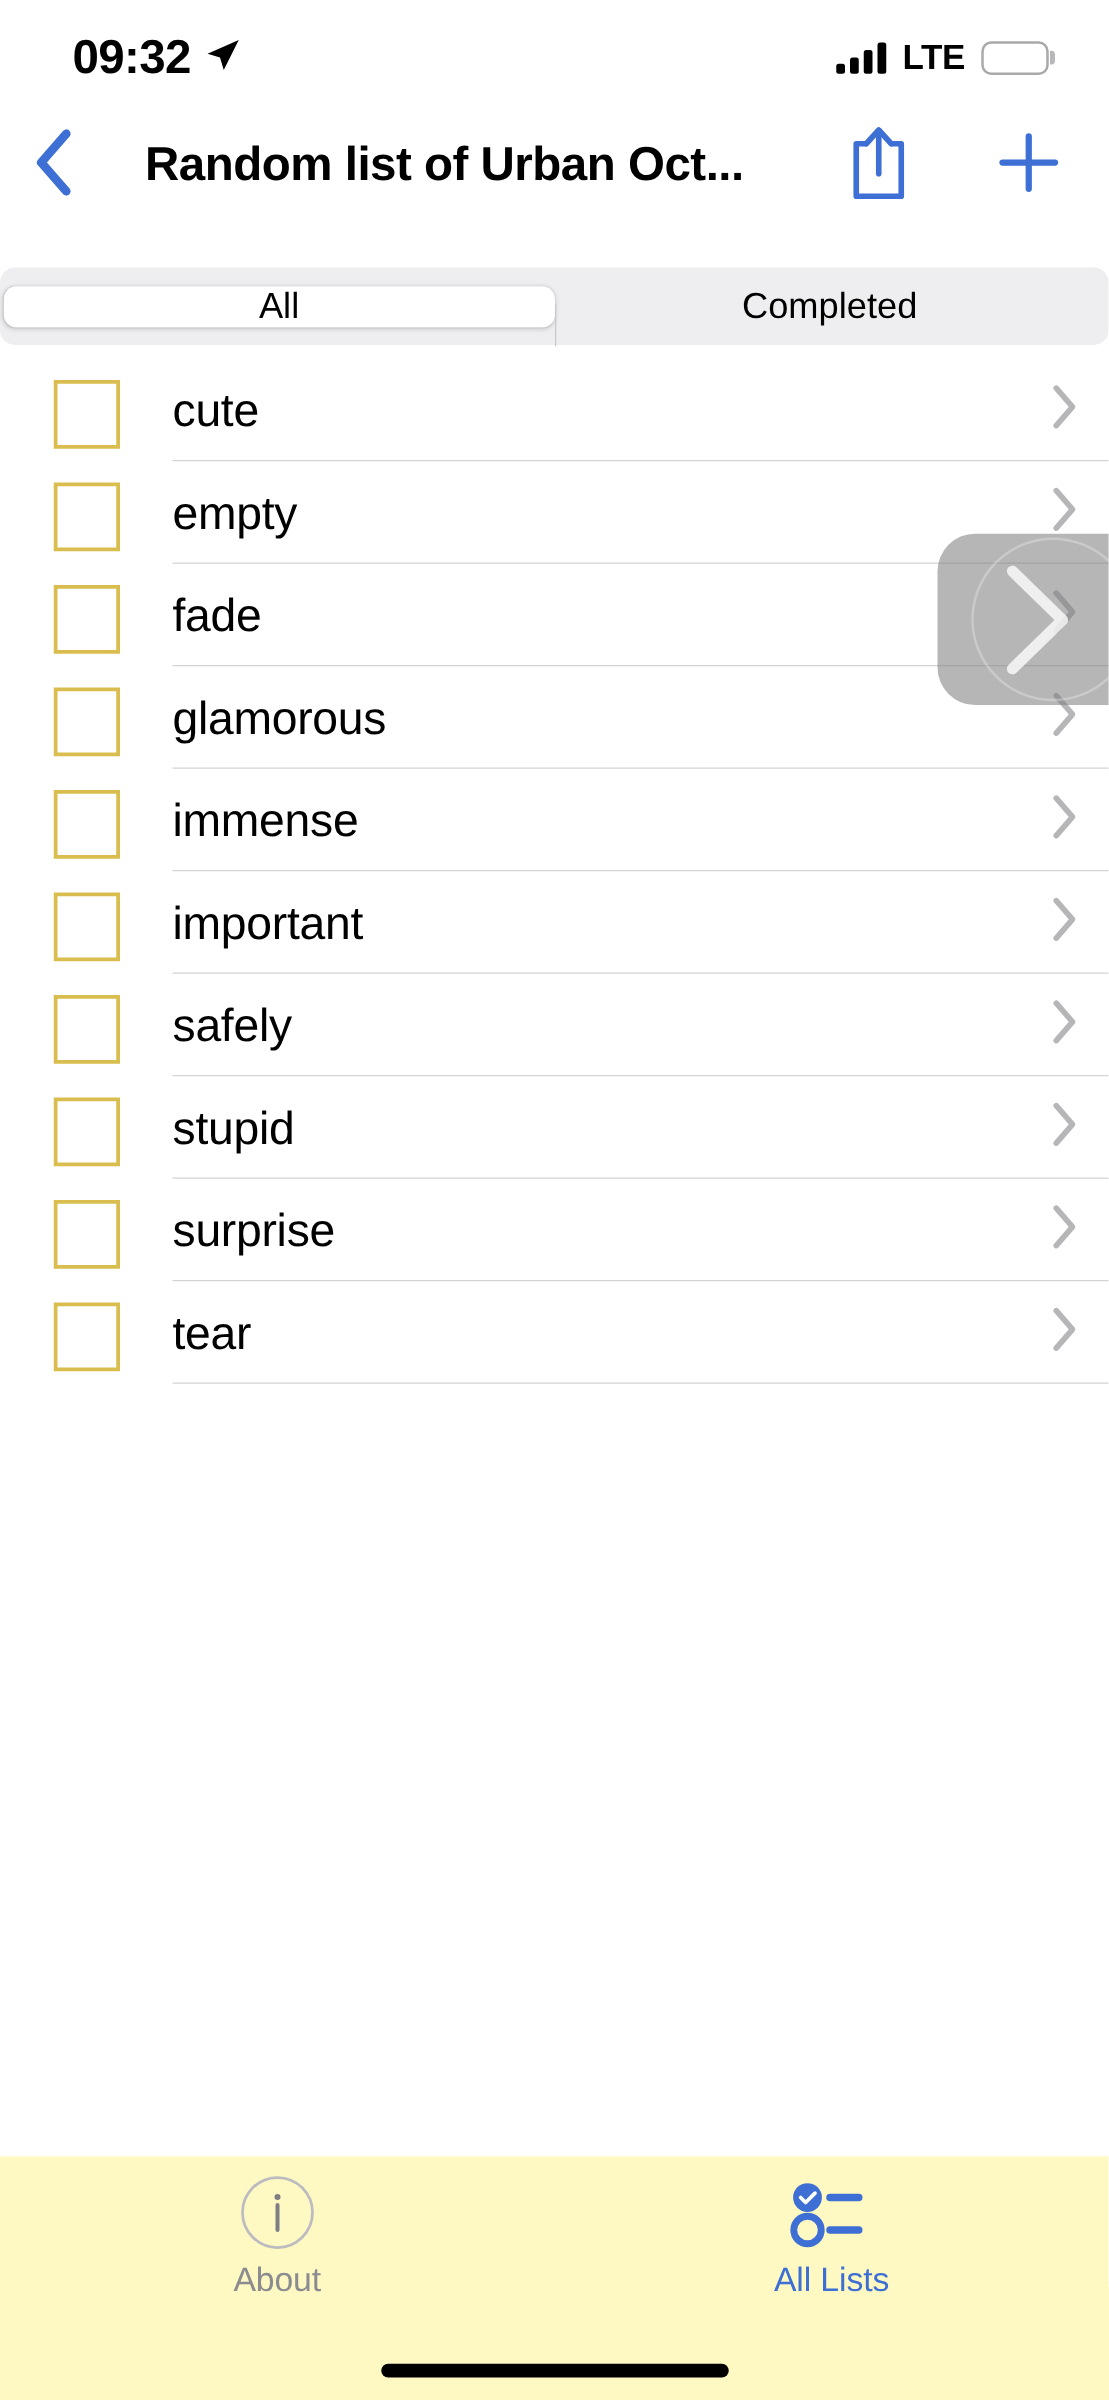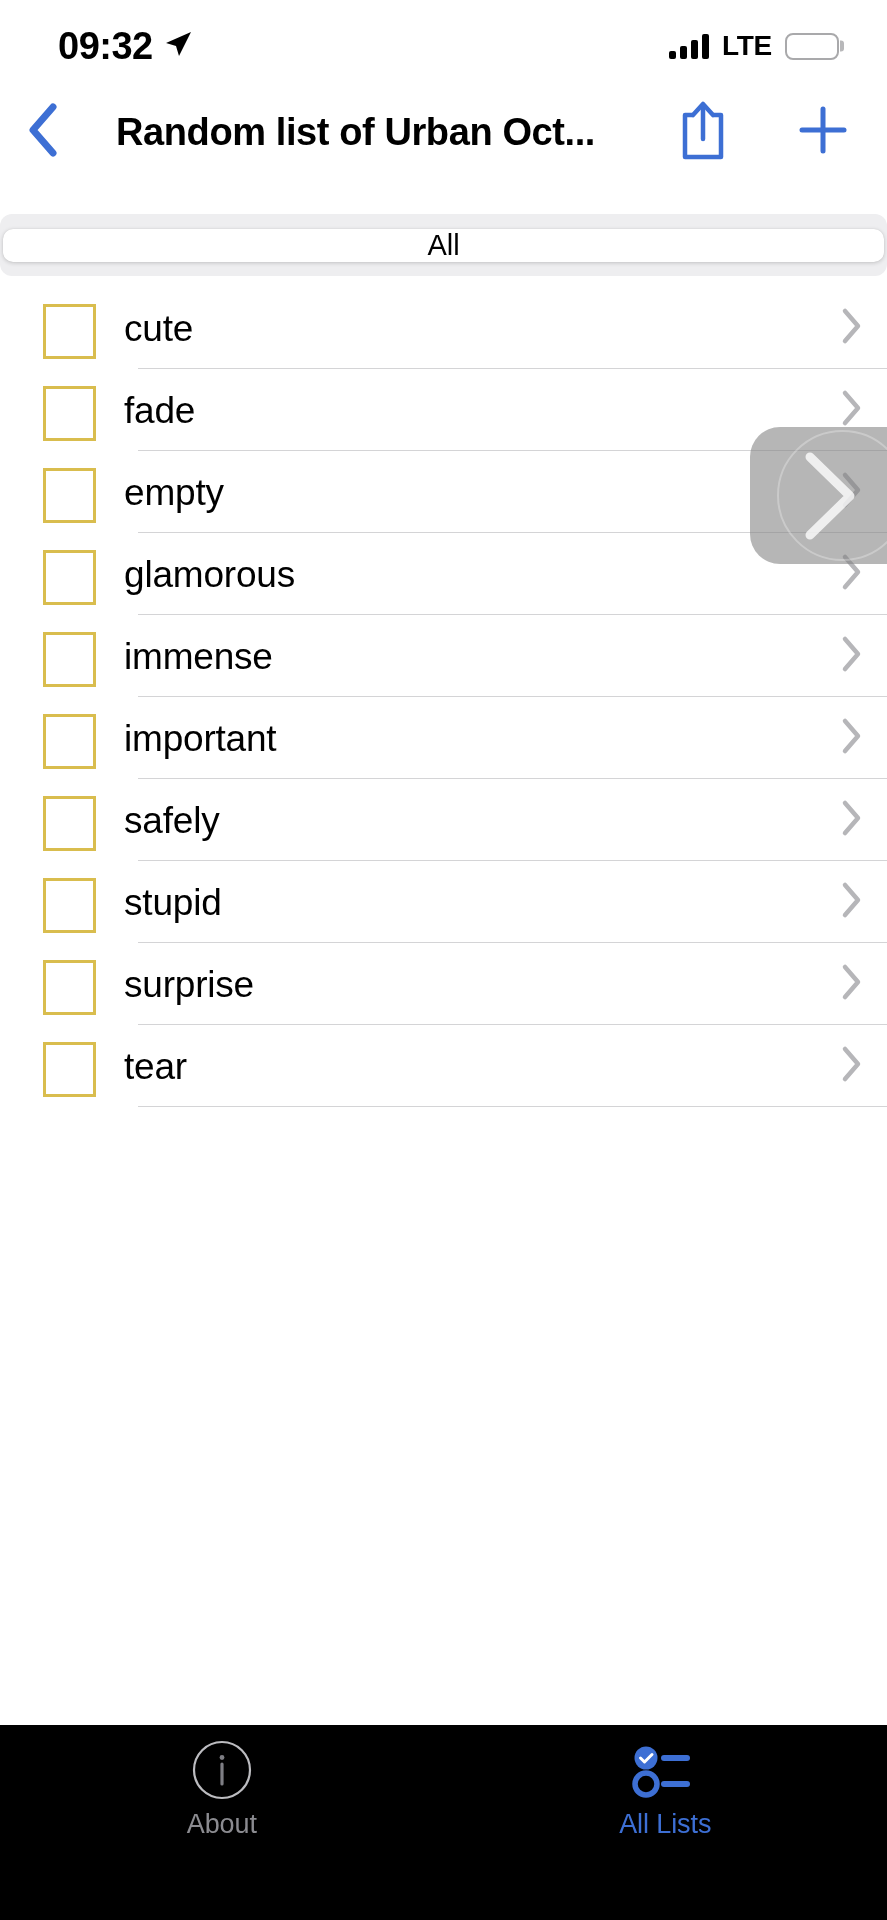--- a/index.html
+++ b/index.html
@@ -187,21 +187,21 @@
     position: absolute;
     left: 43px;
     top: 17px;
     width: 53px;
     height: 55px;
     border: 3px solid #d9bd4e;
     background: #ffffff;
   }
   .task-label {
     position: absolute;
-    left: 124px;
+    left: 138px;
     font-size: 37px;
     color: #000;
     letter-spacing: -0.2px;
     line-height: 1;
   }
   .row-chevron {
     position: absolute;
     right: 24px;
     top: 50%;
     transform: translateY(-50%);
@@ -237,21 +237,21 @@
     position: absolute;
     left: 46px; top: 22px;
   }
 
   
   .tab-bar {
     position: absolute;
     left: 0; bottom: 0;
     width: 887px;
     height: 195px;
-    background: #000000;
+    background: #fef9c3;
     display: flex;
   }
   .tab-item {
     flex: 1;
     display: flex;
     flex-direction: column;
     align-items: center;
     justify-content: flex-start;
     padding-top: 12px;
   }
@@ -344,49 +344,53 @@
           <line x1="5" y1="26" x2="47" y2="26" stroke="#3d6fd4" stroke-width="5" stroke-linecap="round"></line>
         </svg>
       </span>
     </div>
   </div>
 
   <div class="segmented">
     <div class="seg-item selected">
       <span>All</span>
     </div>
+    <div class="seg-item">
+      <span class="seg-divider"></span>
+      <span>Completed</span>
+    </div>
   </div>
 
   <div class="task-list">
 
     <div class="task-row">
       <span class="checkbox"></span>
       <span class="task-label">cute</span>
       <span class="row-chevron">
         <svg width="22" height="38" viewBox="0 0 22 38">
           <path d="M4 4 L17 19 L4 34" fill="none" stroke="#b6b6b9" stroke-width="4.5" stroke-linecap="round" stroke-linejoin="round"></path>
         </svg>
       </span>
       <span class="row-sep"></span>
     </div>
 
     <div class="task-row">
       <span class="checkbox"></span>
+      <span class="task-label">empty</span>
+      <span class="row-chevron">
+        <svg width="22" height="38" viewBox="0 0 22 38">
+          <path d="M4 4 L17 19 L4 34" fill="none" stroke="#b6b6b9" stroke-width="4.5" stroke-linecap="round" stroke-linejoin="round"></path>
+        </svg>
+      </span>
+      <span class="row-sep"></span>
+    </div>
+
+    <div class="task-row">
+      <span class="checkbox"></span>
       <span class="task-label">fade</span>
-      <span class="row-chevron">
-        <svg width="22" height="38" viewBox="0 0 22 38">
-          <path d="M4 4 L17 19 L4 34" fill="none" stroke="#b6b6b9" stroke-width="4.5" stroke-linecap="round" stroke-linejoin="round"></path>
-        </svg>
-      </span>
-      <span class="row-sep"></span>
-    </div>
-
-    <div class="task-row">
-      <span class="checkbox"></span>
-      <span class="task-label">empty</span>
       <span class="row-chevron">
         <svg width="22" height="38" viewBox="0 0 22 38">
           <path d="M4 4 L17 19 L4 34" fill="none" stroke="#b6b6b9" stroke-width="4.5" stroke-linecap="round" stroke-linejoin="round"></path>
         </svg>
       </span>
       <span class="row-sep"></span>
     </div>
 
     <div class="task-row">
       <span class="checkbox"></span>

